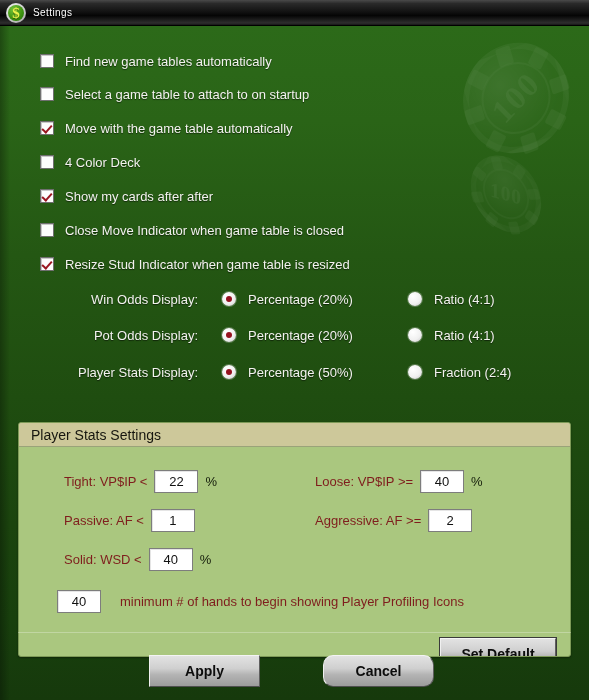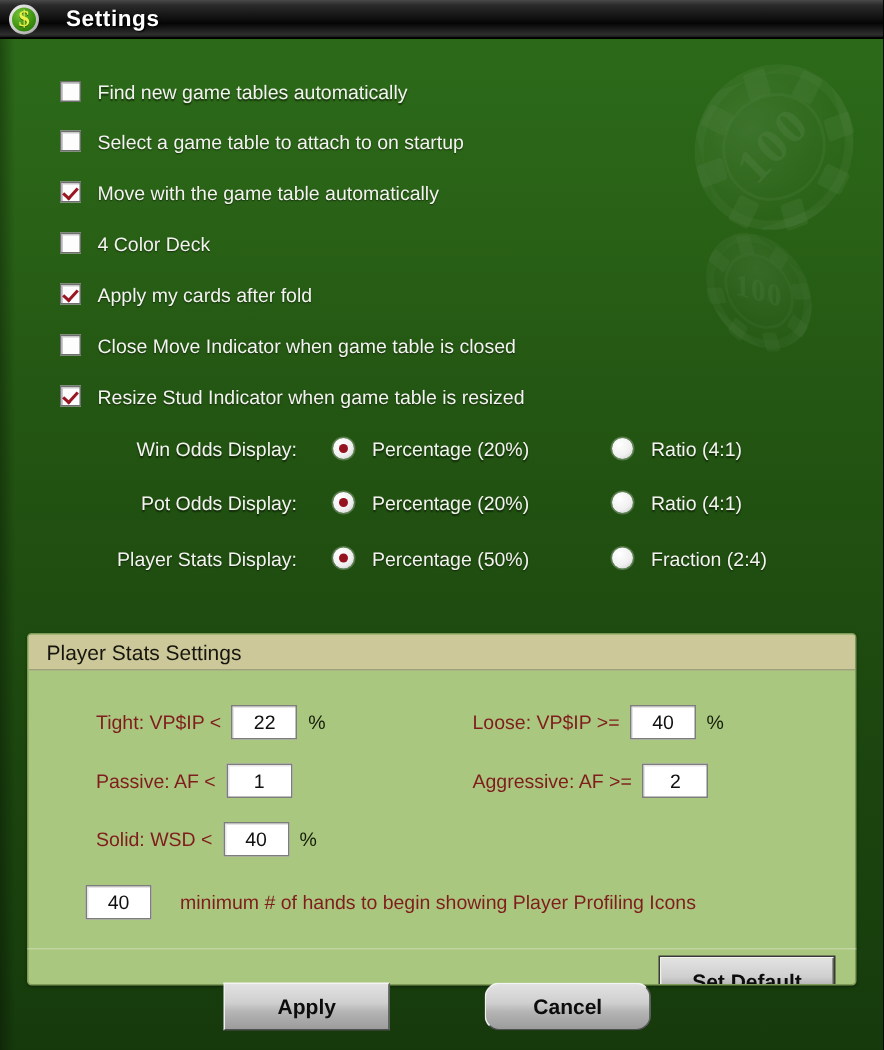--- a/index.html
+++ b/index.html
@@ -59,24 +59,24 @@
     width: 20px; height: 20px;
     line-height: 20px;
     text-align: center;
     font-family: "Liberation Serif", serif;
     font-weight: bold;
     font-size: 15px;
     color: #e9f24a;
     text-shadow: 0 1px 0 #2c5c06;
   }
   .tb-title {
-    margin-left: 18px;
+    margin-left: 7px;
     color: #ffffff;
-    font-size: 15px;
-    font-weight: bold;
+    font-size: 10px;
+    font-weight: normal;
     letter-spacing: 0.4px;
     text-shadow: 1px 1px 1px #000;
   }
 
   
   .felt {
     position: absolute;
     left: 0; top: 26px;
     width: 589px;
     height: 674px;
@@ -409,21 +409,21 @@
     <div class="checkrow" style="top:93px">
       <span class="cbox checked"></span>
       <span class="cblabel">Move with the game table automatically</span>
     </div>
     <div class="checkrow" style="top:127px">
       <span class="cbox"></span>
       <span class="cblabel">4 Color Deck</span>
     </div>
     <div class="checkrow" style="top:161px">
       <span class="cbox checked"></span>
-      <span class="cblabel">Apply my cards after fold</span>
+      <span class="cblabel">Show my cards after after</span>
     </div>
     <div class="checkrow" style="top:195px">
       <span class="cbox"></span>
       <span class="cblabel">Close Move Indicator when game table is closed</span>
     </div>
     <div class="checkrow" style="top:229px">
       <span class="cbox checked"></span>
       <span class="cblabel">Resize Stud Indicator when game table is resized</span>
     </div>
 

